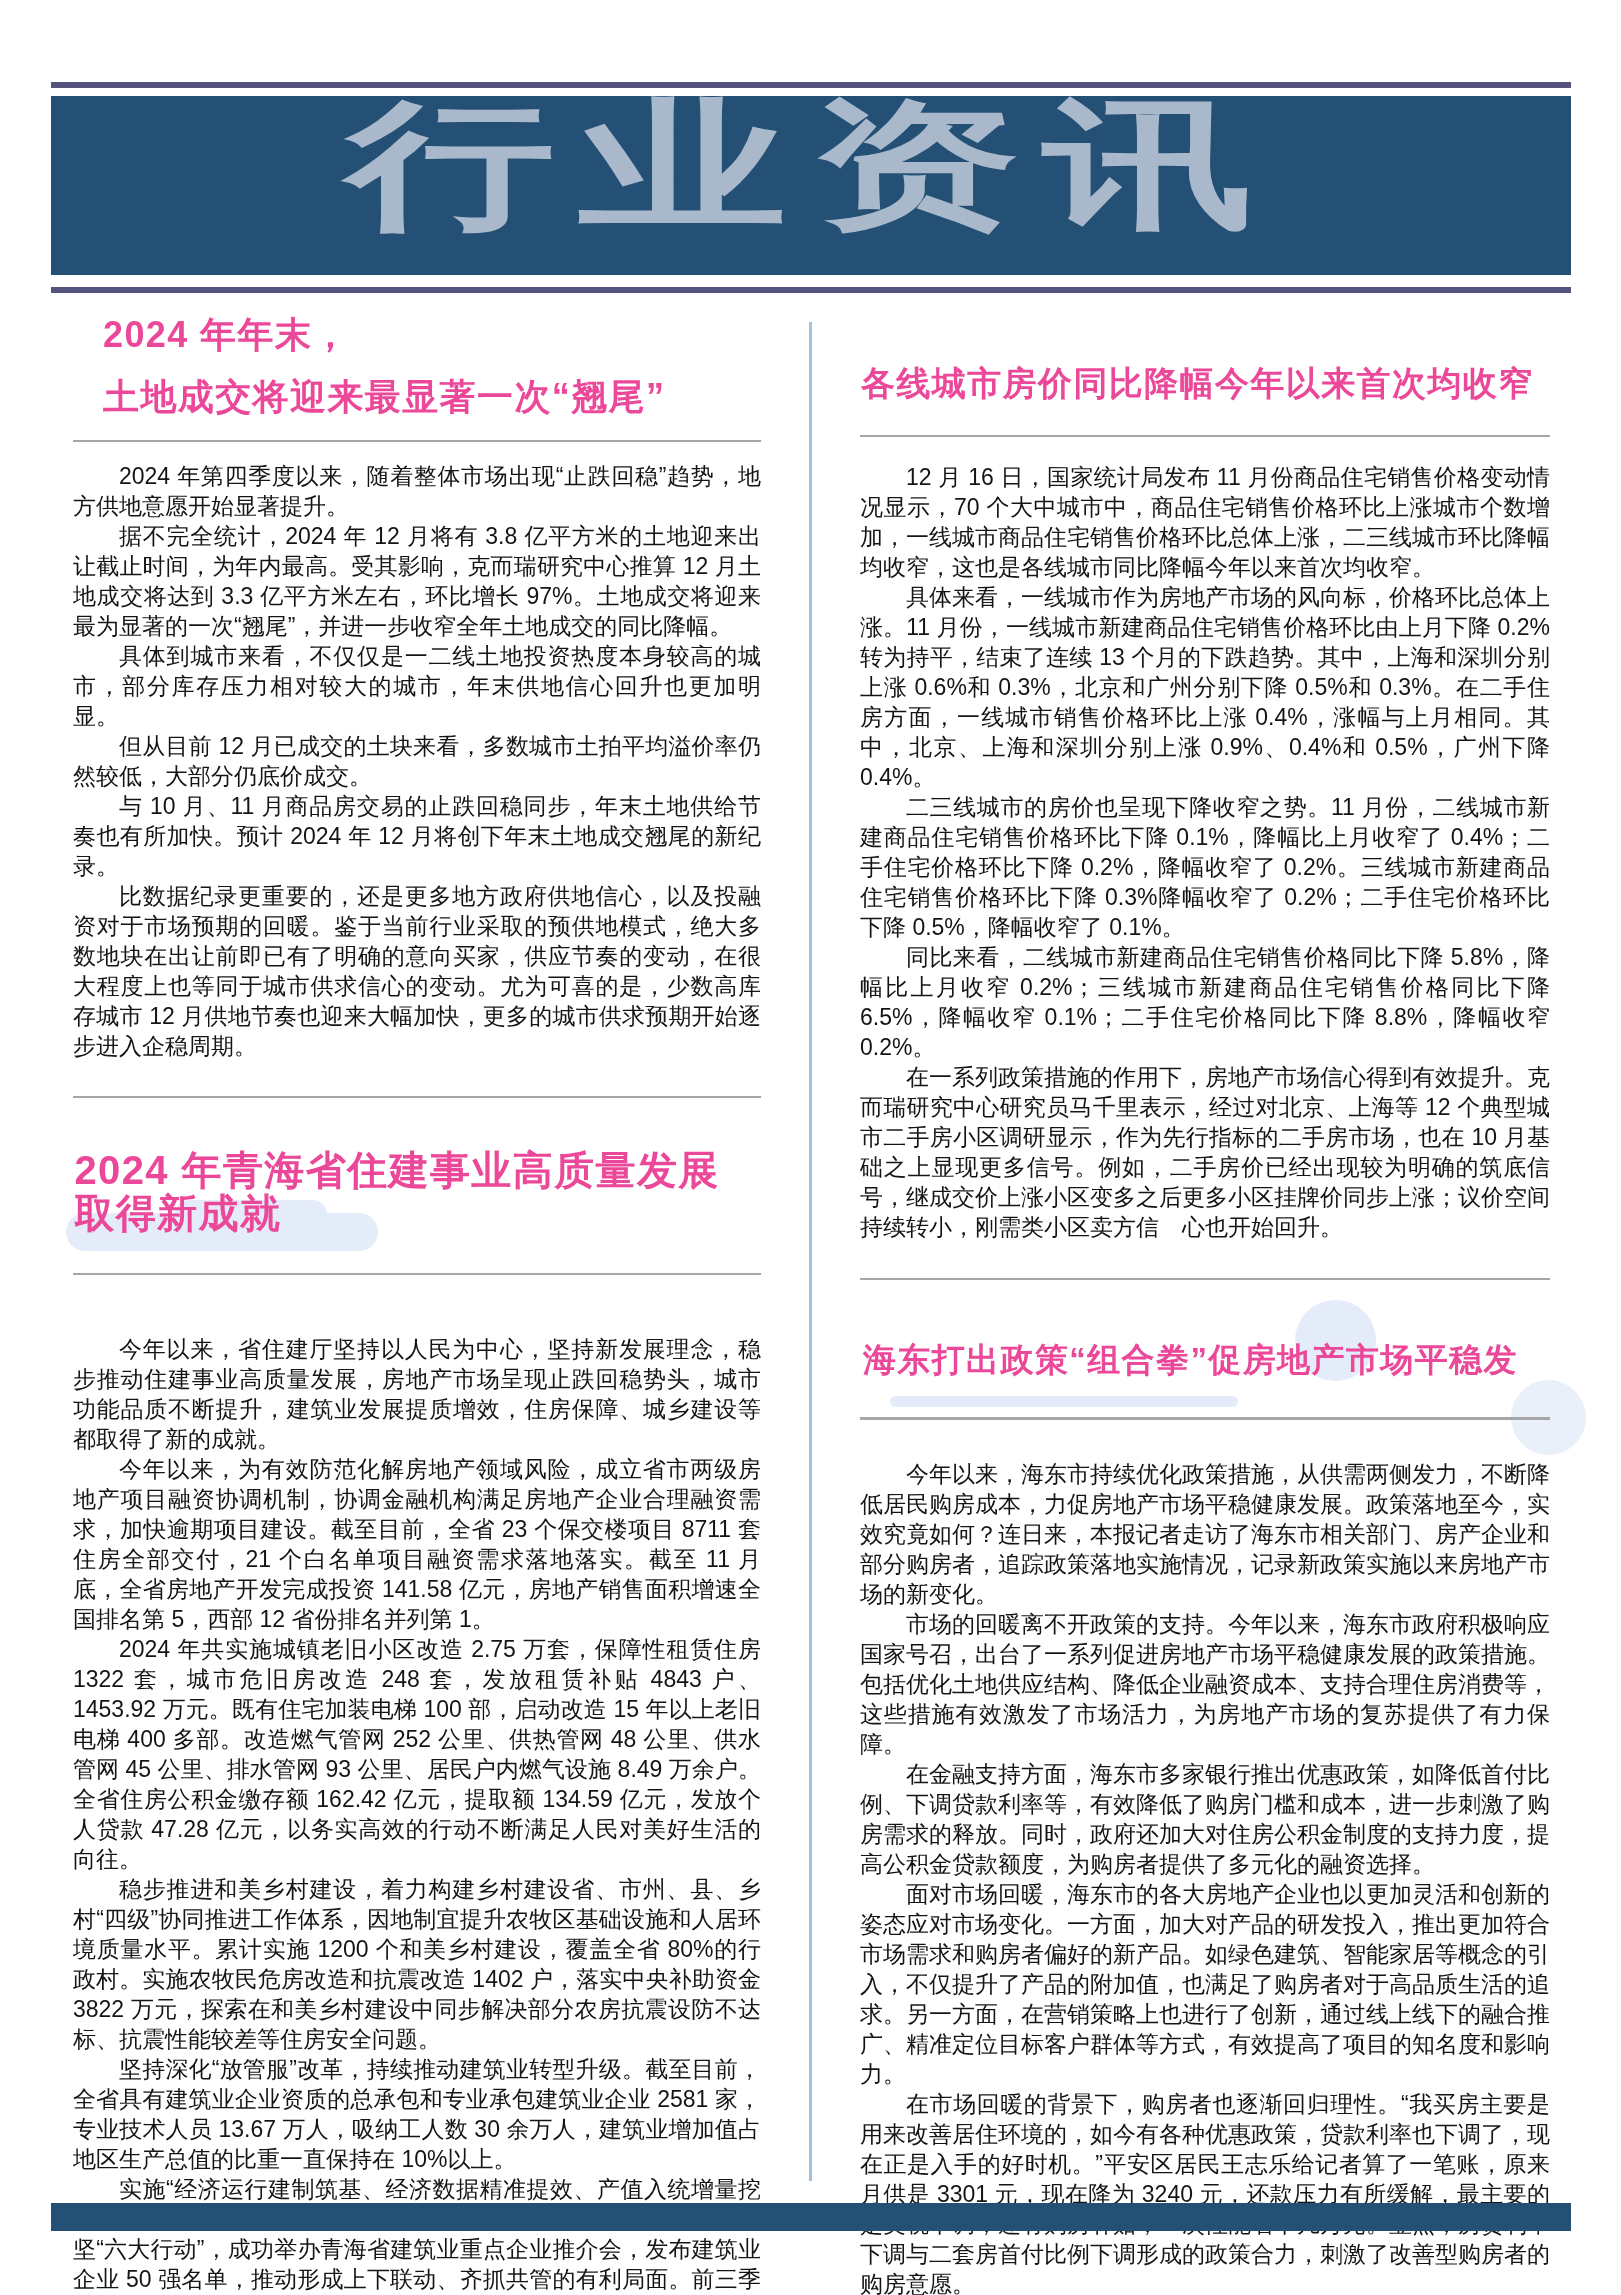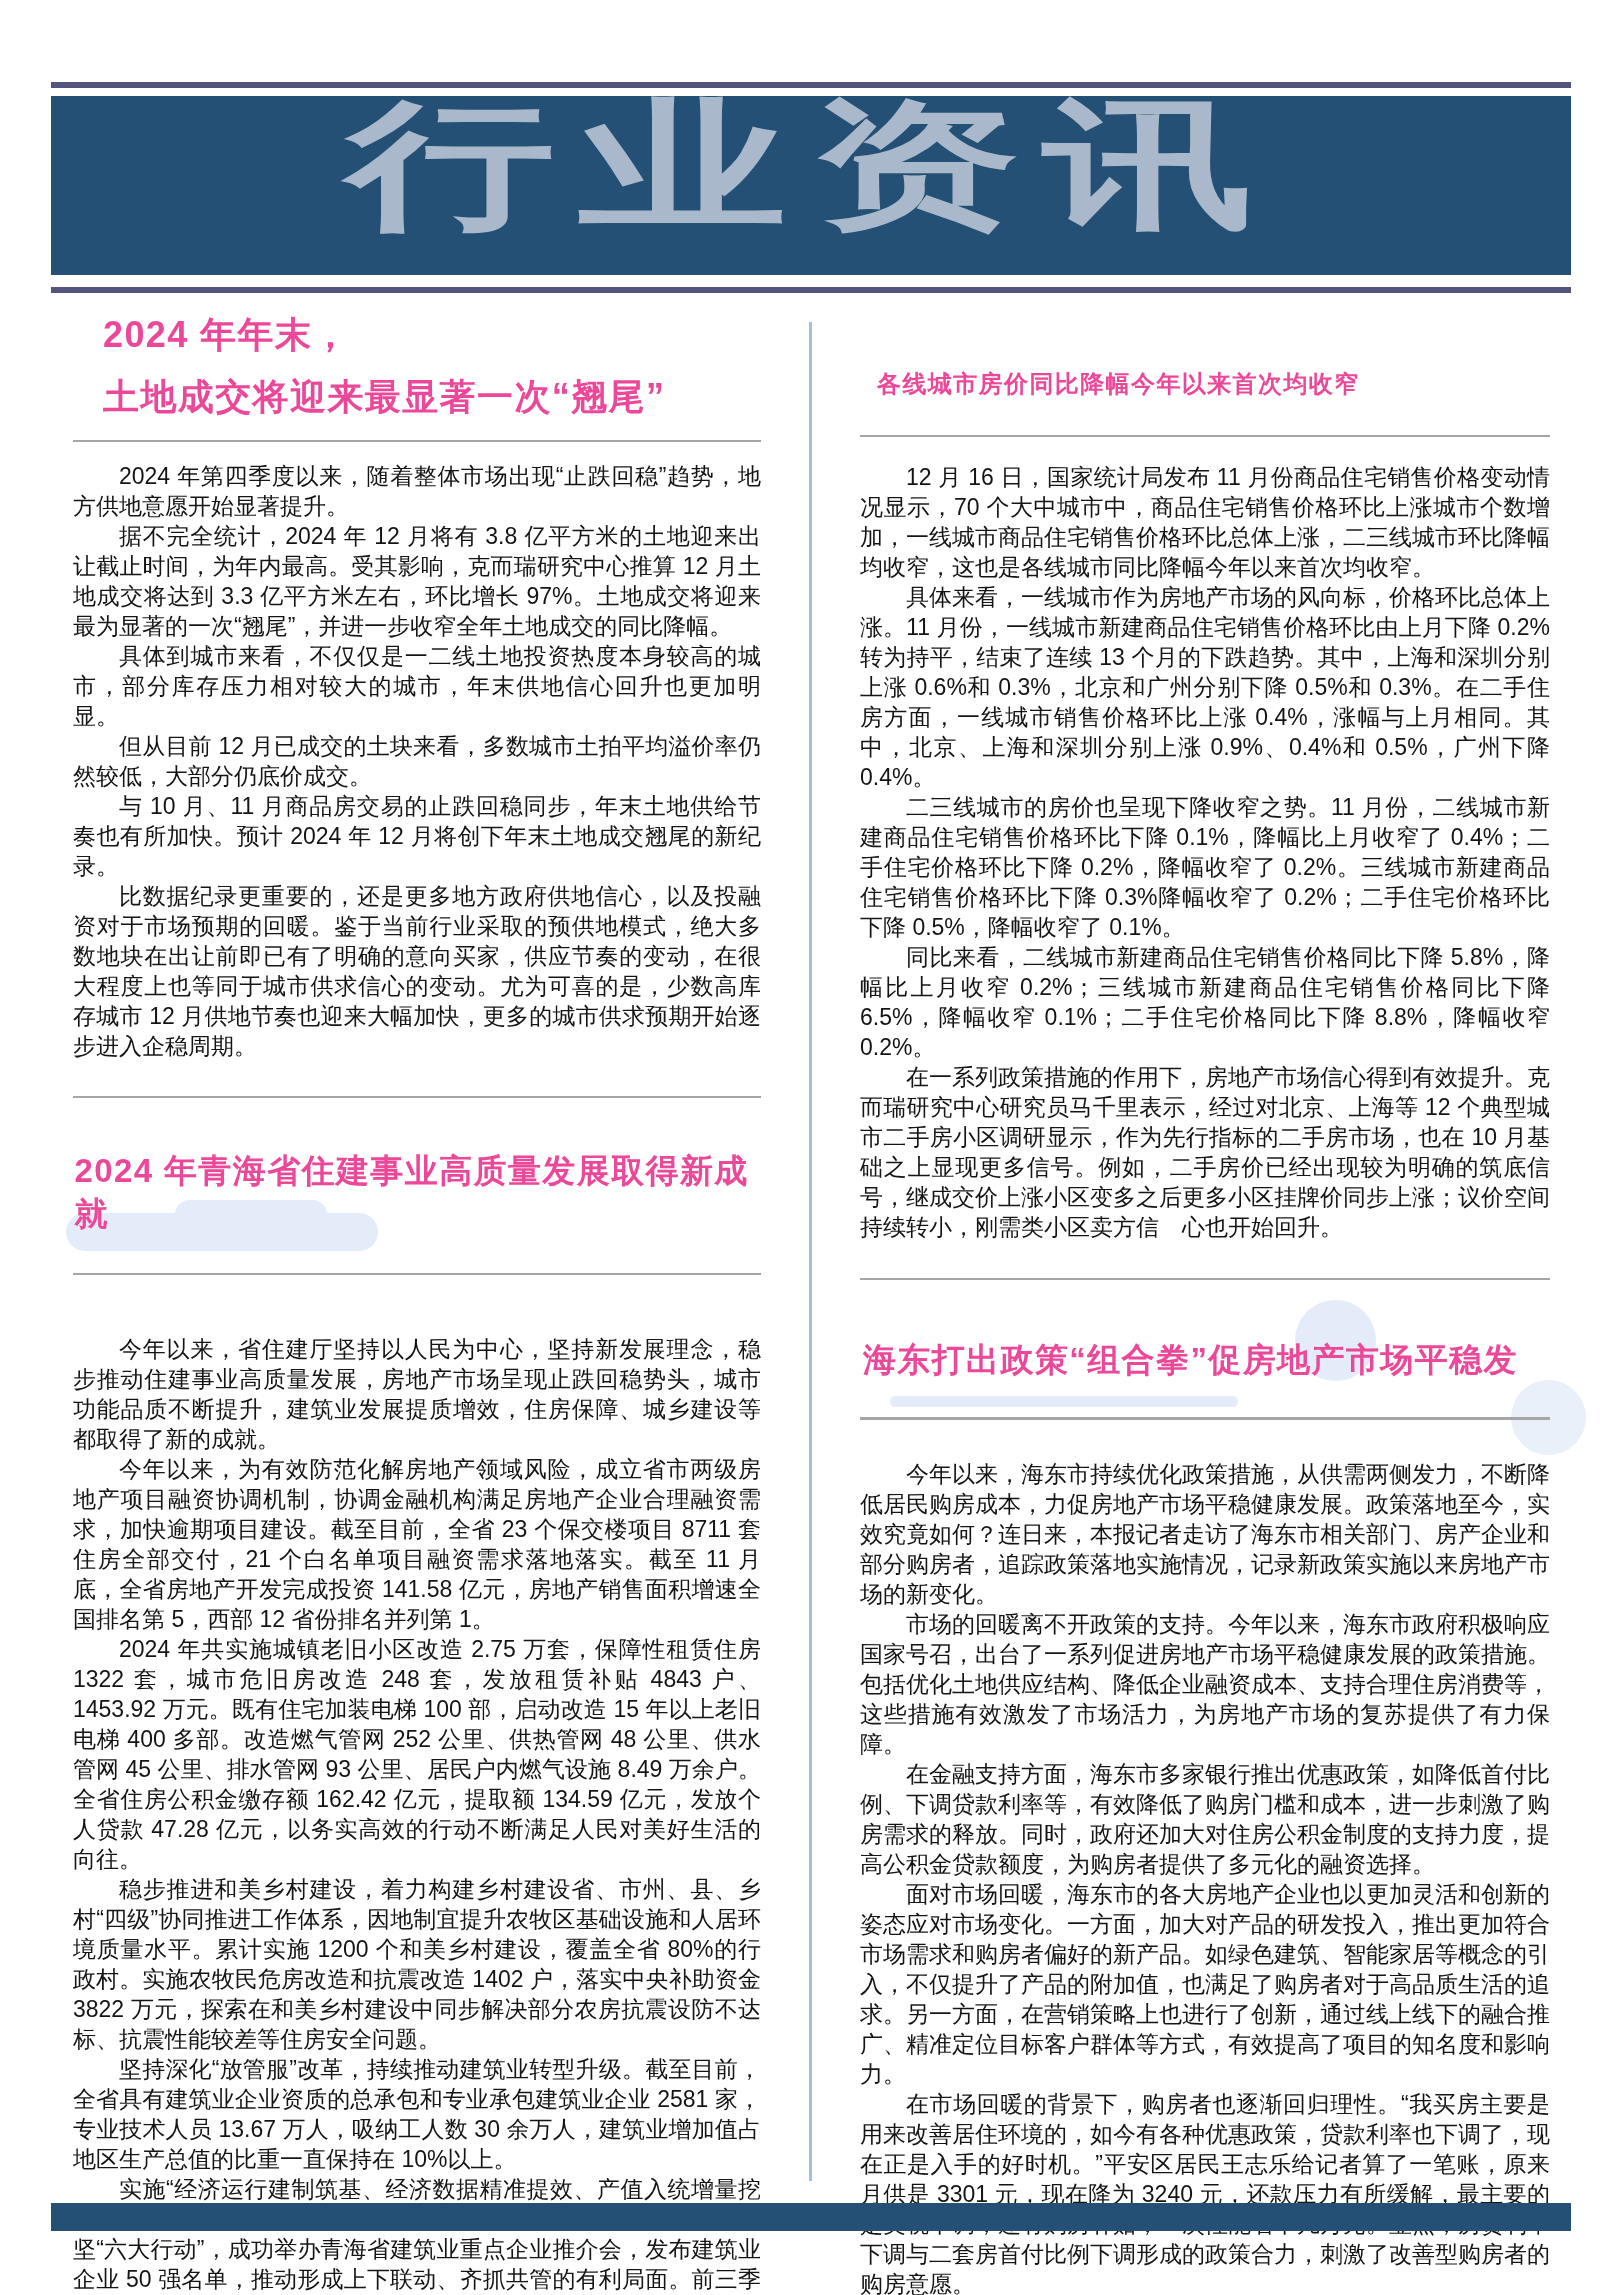--- a/index.html
+++ b/index.html
@@ -31,22 +31,22 @@
     background:#a3c1de;
   }
   .col-left  { position:absolute; left:0;  top:0; width:732px; padding:0 22px; box-sizing:border-box; }
   .col-right { position:absolute; left:783px; top:0; width:736px; padding:0 20px 0 26px; box-sizing:border-box; }
 
   .article-title {
     font-family:"Liberation Sans", sans-serif; font-weight:bold;
     color:#ec4899; letter-spacing:1.4px;
   }
   .t-left-1 { font-size:36px; line-height:62px; margin:0 0 0 30px; }
-  .t-left-2 { font-size:33px; line-height:43px; margin:51px 0 0 1.4px; position:relative; z-index:1; }
-  .t-right-1 { font-size:24px; line-height:45px; margin:57px 0 0 17px; }
+  .t-left-2 { font-size:40px; line-height:43px; margin:51px 0 0 1.4px; position:relative; z-index:1; }
+  .t-right-1 { font-size:34px; line-height:45px; margin:57px 0 0 1px; }
   .t-right-2 { font-size:33px; line-height:43px; margin:0; padding:58px 0 0 2.9px; position:relative; z-index:1; }
 
   .rule { height:2.2px; background:#a6a6a6; border:none; margin:0; }
   .rule-l1 { margin-top:11.6px; }
   .rule-l2 { margin-top:38px; position:relative; z-index:1; }
   .rule-l3 { margin-top:35px; }
   .rule-r1 { margin-top:29px; }
   .rule-r2 { margin-top:36px; }
   .rule-r3 { margin-top:10px; position:relative; z-index:1; }
 

